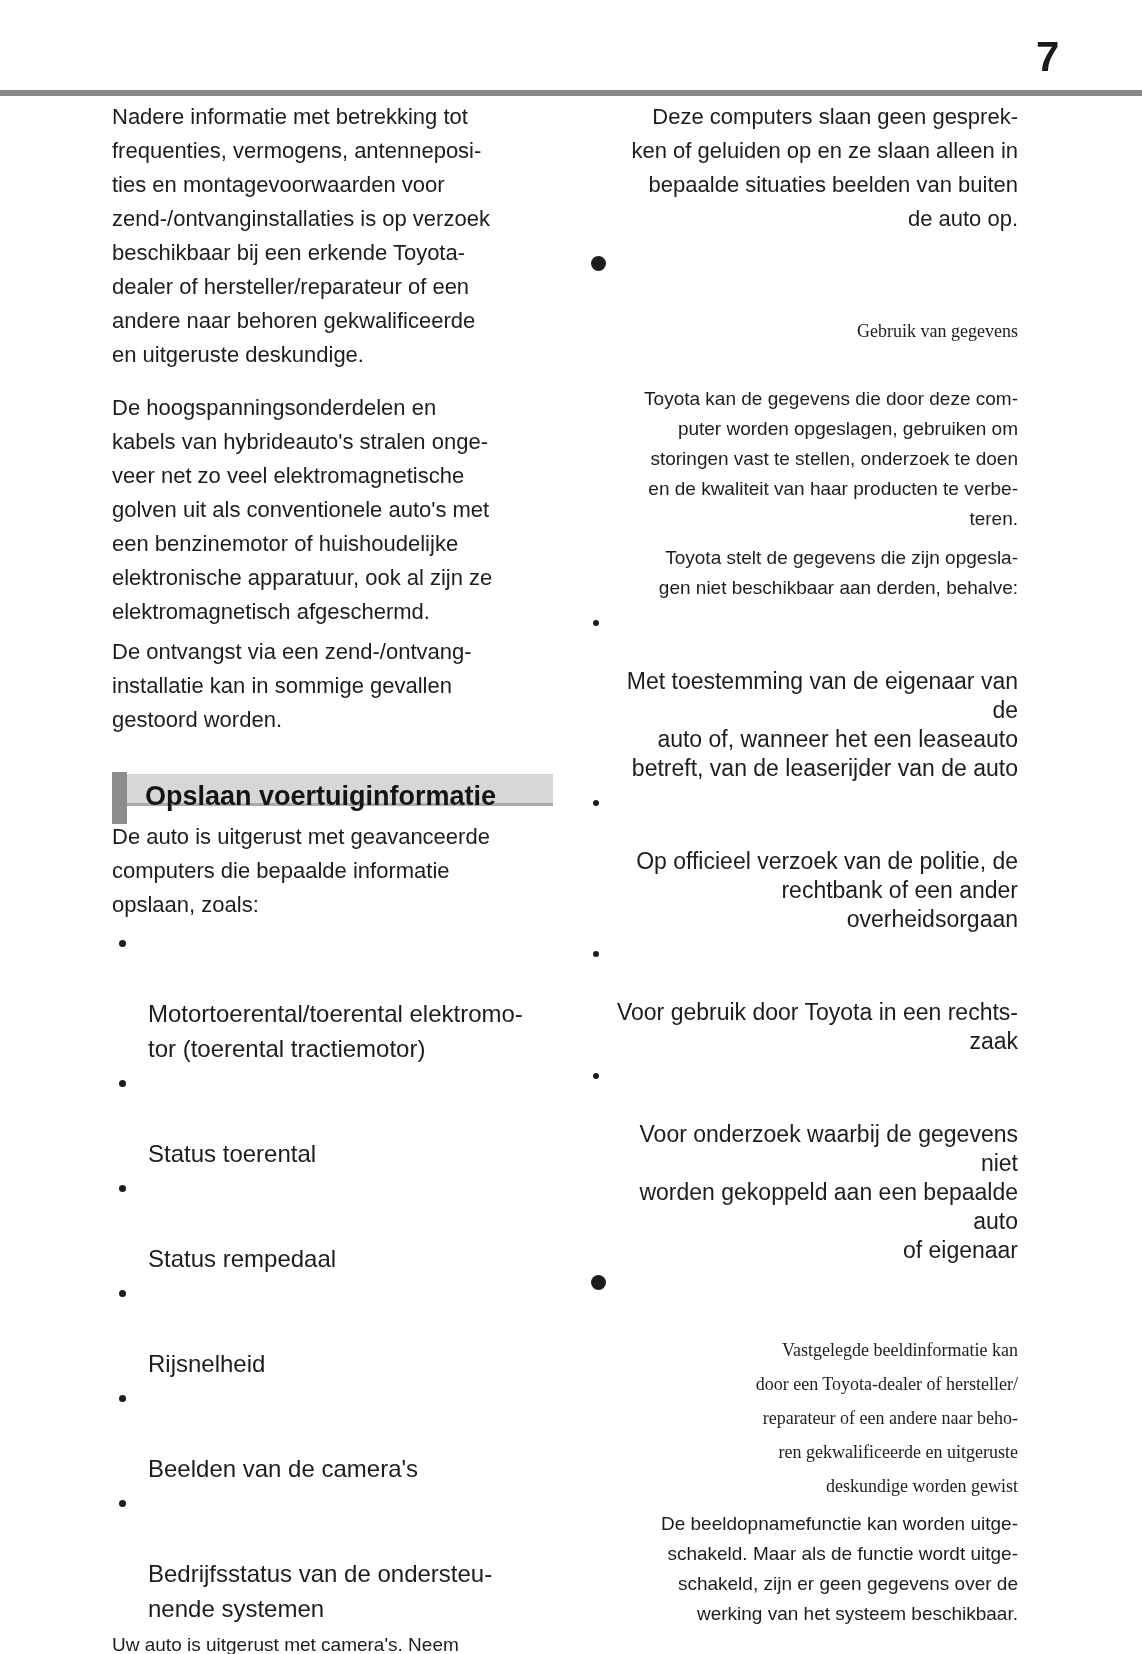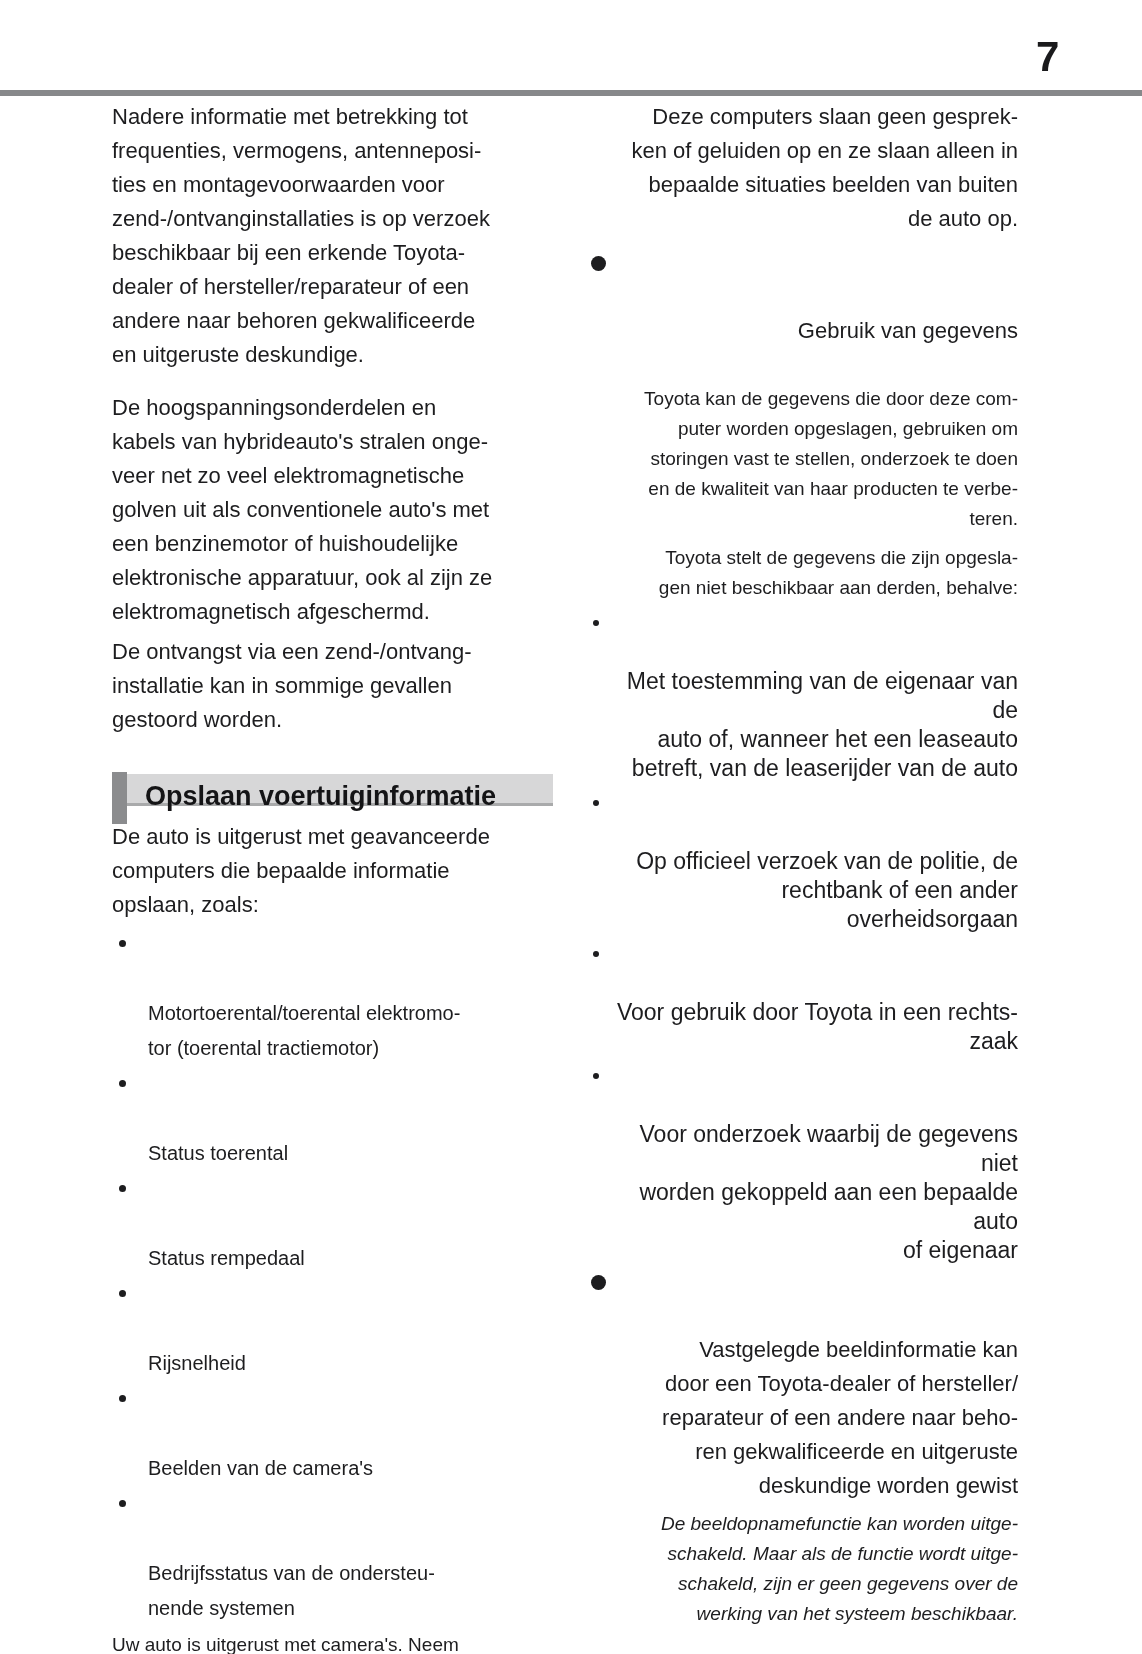--- a/index.html
+++ b/index.html
@@ -57,50 +57,50 @@
     font-size:27px; font-weight:bold;
     line-height:45px;
     color:#141416;
   }
 
   .col-left .intro { margin-top:14px; }
 
   
   .li { position:relative; white-space:pre-line; }
   .main-list { margin-top:4px; }
-  .main-list .li { padding-left:36px; font-size:20px; line-height:35px; }
+  .main-list .li { padding-left:36px; font-size:24px; line-height:35px; }
   .dot {
     position:absolute; left:7px; top:14px;
     width:7px; height:7px; border-radius:50%;
     background:#1d1d1f;
   }
   .sub-list { margin-top:6px; }
   .sub-list .li { padding-left:27px; font-size:23px; line-height:29px; }
   .sub-list .li + .li { margin-top:6px; }
   .sub-dot {
     position:absolute; left:5px; top:11px;
     width:6px; height:6px; border-radius:50%;
     background:#1d1d1f;
   }
 
-  .disc-item { position:relative; padding-left:35px; font-size:22px; line-height:34px; white-space:pre-line; }
+  .disc-item { position:relative; padding-left:35px; font-size:18px; line-height:34px; white-space:pre-line;font-family:Liberation Serif, serif; }
   .disc {
     position:absolute; left:3px; top:10px;
     width:15px; height:15px; border-radius:50%;
     background:#1d1d1f;
   }
 
   .col-left .note-small { margin-top:4px; }
 
   .col-right .intro        { margin-top:0; }
   .col-right .disc-heading { margin-top:10px; }
   .col-right .small-1      { margin-top:36px; }
   .col-right .small-2      { margin-top:9px; }
   .col-right .disc-block   { margin-top:0; }
-  .col-right .closing-small{ margin-top:6px;font-style:italic; }
+  .col-right .closing-small{ margin-top:6px; }
 </style>
 </head>
 <body>
 
 <div class="page-number">7</div>
 <div class="top-rule"></div>
 
 <div class="col col-left">
   <div class="txt-main pre p1">Nadere informatie met betrekking tot
 frequenties, vermogens, antenneposi-

